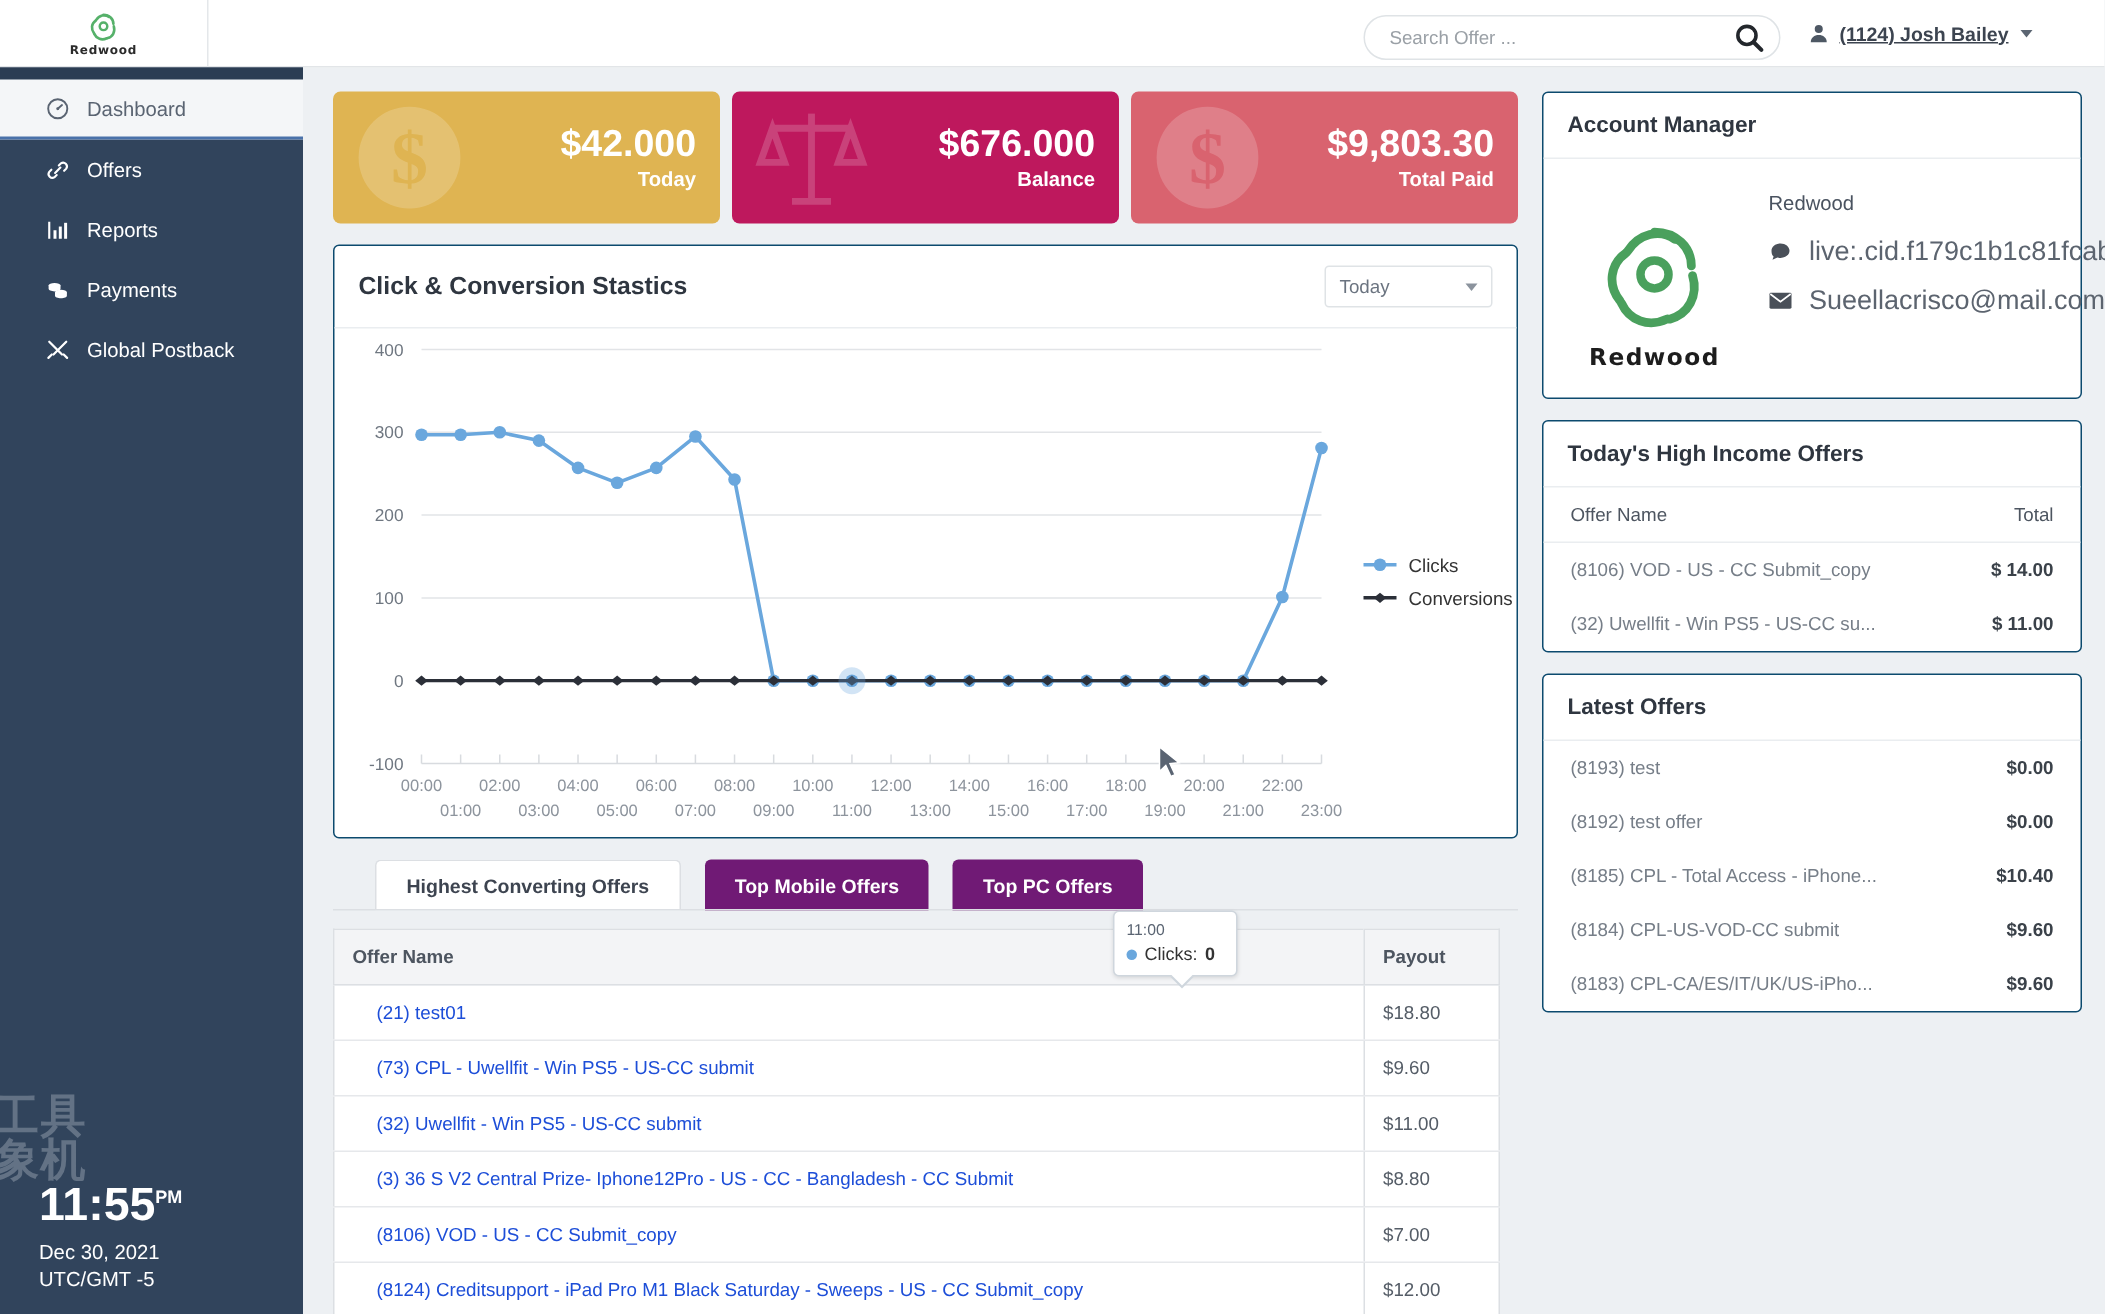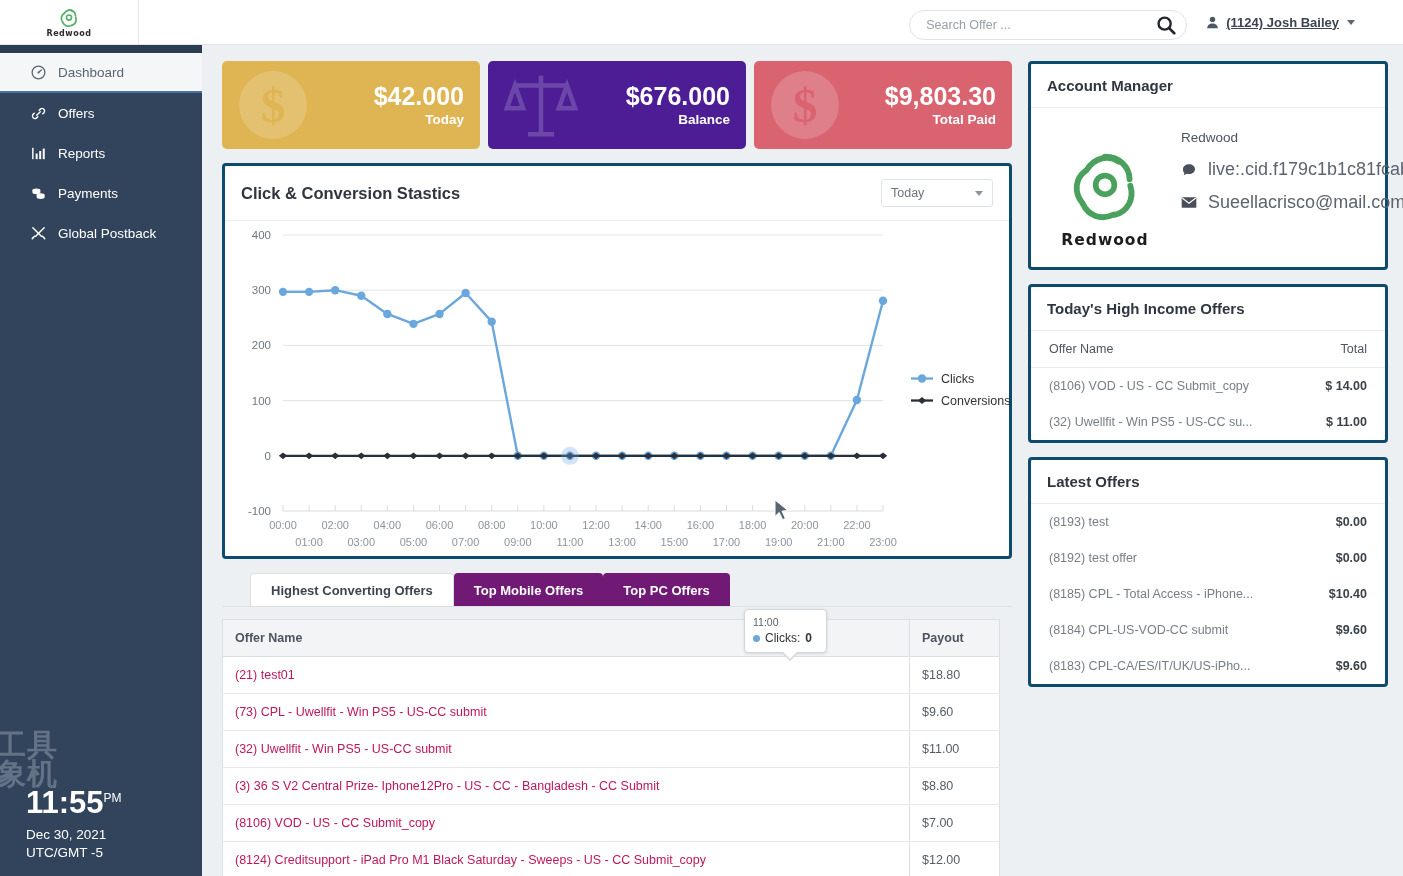--- a/index.html
+++ b/index.html
@@ -67,21 +67,21 @@
     border-bottom: 2px solid #4a72aa;
   }
   .nav-icon { width: 17px; height: 17px; flex: none; display:block; }
 
   
   .clock {
     position: absolute; left: 26px; bottom: 14px; width: 175px;
     color: #fff; z-index: 5;
   }
   .clock-time { font-size: 31px; font-weight: bold; line-height: 1; }
-  .clock-ampm { font-size: 12px; font-weight: normal; vertical-align: super; }
+  .clock-ampm { font-size: 12px; font-weight: bold; vertical-align: super; }
   .clock-date { font-size: 13.5px; margin-top: 8px; line-height: 1.35; }
   .clock-tz { font-size: 13.5px; line-height: 1.35; }
   .watermark {
     position: absolute; left: -4px; bottom: 88px; z-index: 4;
     font-size: 30px; font-weight: bold; color: rgba(215,222,230,.30);
     line-height: .95; font-family: "DejaVu Sans", sans-serif;
     white-space: pre-line; letter-spacing: 1px;
   }
 
   
@@ -102,21 +102,21 @@
   }
   .stat-card .bg-icon {
     position: absolute; left: 14px; top: 50%; transform: translateY(-50%);
     opacity: .18; pointer-events: none;
   }
   .stat-value { font-size: 25px; font-weight: bold; line-height: 1.1; position: relative; }
   .stat-label { font-size: 13.5px; font-weight: bold; margin-top: 2px; position: relative; }
 
   
   .panel {
-    background: #fff; border: 3px solid #0c4a6e; border-radius: 4px;
+    background: #fff; border: 1px solid #0c4a6e; border-radius: 4px;
   }
   .panel-head {
     padding: 13px 16px; border-bottom: 1px solid #eaedf0;
     display: flex; align-items: center; justify-content: space-between;
   }
   .panel-title { font-size: 16.5px; font-weight: bold; color: #2f3640; }
   .panel-title.sm { font-size: 15px; }
 
   
   .chart-panel { margin-top: 14px; height: 396px; }
@@ -145,21 +145,21 @@
     border-top: 7px solid #fff;
   }
   .tooltip::before {
     content: ""; position: absolute; left: 37px; bottom: -9px;
     border-left: 8px solid transparent; border-right: 8px solid transparent;
     border-top: 8px solid #cfd6dd;
   }
   .cursor-arrow { position: absolute; left: 549px; top: 278px; z-index: 4; }
 
   
-  .tabs { margin-top: 14px; display: flex; gap: 0; position: relative; padding-left: 28px; }
+  .tabs { margin-top: 14px; display: flex; gap: 16px; position: relative; padding-left: 28px; }
   .tab {
     height: 34px; padding: 0 20px; display: flex; align-items: center;
     font-size: 13px; font-weight: bold; cursor: pointer;
     border-radius: 4px 4px 0 0;
   }
   .tab.active {
     background: #fff; color: #3d4450;
     border: 1px solid #dcdfe3; border-bottom: 1px solid #fff;
   }
   .tab.inactive { background: #701a75; color: #fff; }
@@ -175,21 +175,21 @@
   .offer-table th {
     text-align: left; font-size: 12.5px; font-weight: bold; color: #4d5560;
     background: #f3f4f6; padding: 11px 12px; border-bottom: 1px solid #dcdfe3;
   }
   .offer-table th.payout-col, .offer-table td.payout-col {
     width: 90px; border-left: 1px solid #dcdfe3;
   }
   .offer-table td {
     padding: 11px 12px; font-size: 12.5px; border-bottom: 1px solid #e6e8eb;
   }
-  .offer-link { color: #be185d; cursor: pointer; }
+  .offer-link { color: #1d4ed8; cursor: pointer; margin-left: 16px; }
   .payout-val { color: #555d67; }
 
   
   .am-panel { }
   .am-body { display: flex; padding: 14px 16px 18px; gap: 18px; }
   .am-logo { width: 116px; text-align: center; flex: none; padding-top: 22px; }
   .am-word {
     font-size: 15.5px; font-weight: bold; letter-spacing: 1px;
     color: #1d1d1d; margin-top: 6px; font-family: "DejaVu Sans", sans-serif;
   }
@@ -332,21 +332,21 @@
 
     <div class="stats">
       <div class="stat-card" style="background:#dfb452">
         <svg class="bg-icon" width="74" height="74" viewBox="0 0 24 24">
           <circle cx="12" cy="12" r="11" fill="#fff"></circle>
           <text x="12" y="17.5" font-size="16" font-weight="bold" text-anchor="middle" fill="#dfb452" font-family="Liberation Serif, serif">$</text>
         </svg>
         <div class="stat-value">$42.000</div>
         <div class="stat-label">Today</div>
       </div>
-      <div class="stat-card" style="background:#4c1d95">
+      <div class="stat-card" style="background:#be185d">
         <svg class="bg-icon" width="78" height="78" viewBox="0 0 24 24">
           <g stroke="#fff" stroke-width="1.4" fill="none">
             <line x1="12" y1="3" x2="12" y2="21"></line>
               <line x1="4" y1="6" x2="20" y2="6"></line>
             <path d="M4 6L1.5 13h5z"></path>
               <path d="M20 6l-2.5 7h5z"></path>
             <line x1="8" y1="21" x2="16" y2="21"></line>
           </g>
         </svg>
         <div class="stat-value">$676.000</div>

